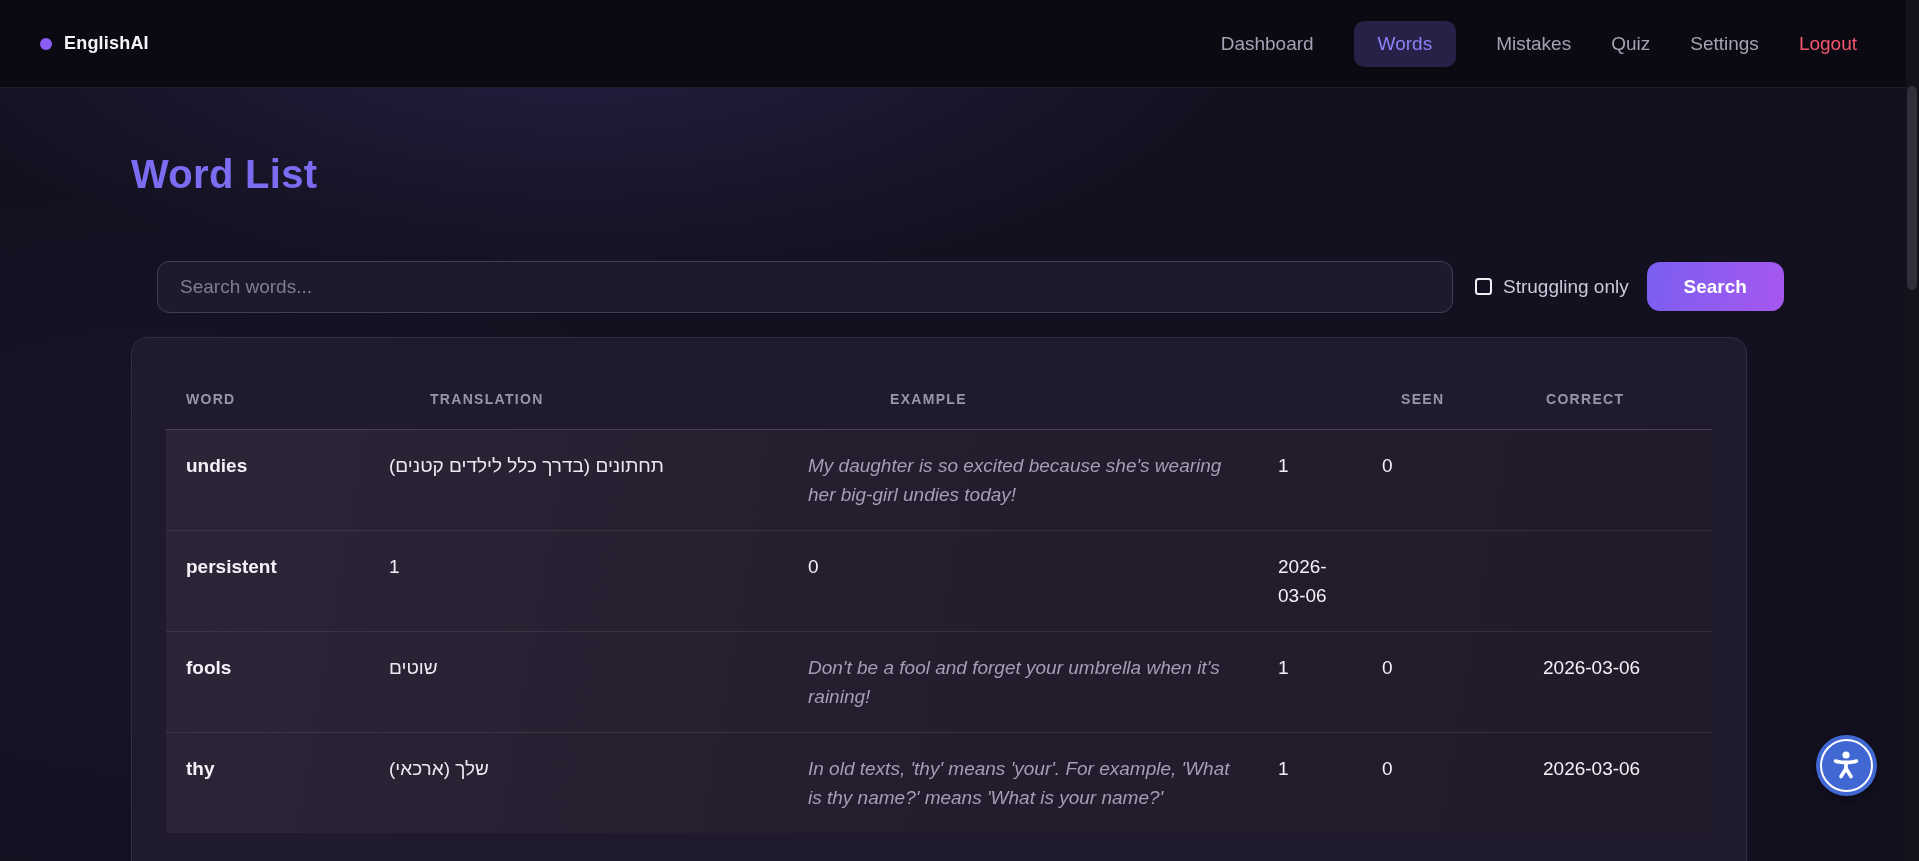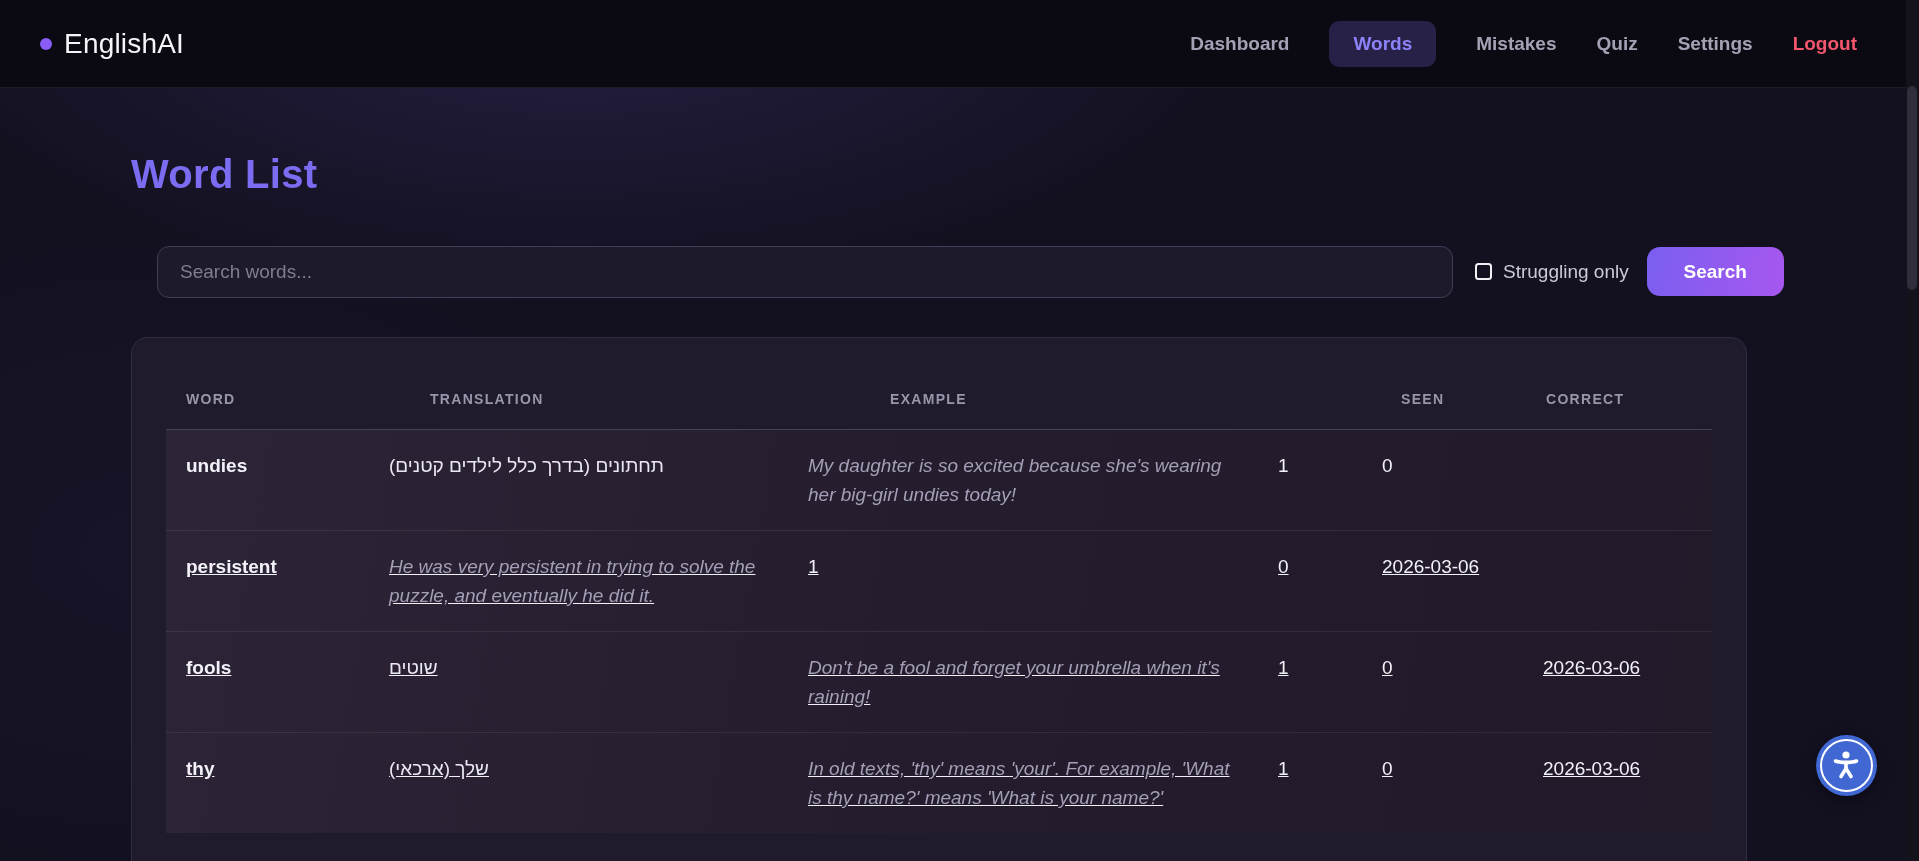--- a/index.html
+++ b/index.html
@@ -10,41 +10,41 @@
   }
 
   
   .topnav {
     height:88px; background:#0b0a12; border-bottom:1px solid #1d1b28;
     display:flex; align-items:center; justify-content:space-between;
     padding:0 62px 0 40px; position:relative; z-index:2;
   }
   .brand { display:flex; align-items:center; gap:12px; }
   .brand-dot { width:12px; height:12px; border-radius:50%; background:#8b5cf6; }
-  .brand-name { font-size:28px; font-weight:normal; color:#f5f4f8; letter-spacing:.2px; }
+  .brand-name { font-size:18px; font-weight:bold; color:#f5f4f8; letter-spacing:.2px; }
   .navlinks { display:flex; align-items:center; gap:40px; }
   .navlink { font-size:19px; color:#a5a1b5; cursor:pointer; background:none; border:none;
-             font-family:inherit; padding:0;font-weight:bold; }
+             font-family:inherit; padding:0; }
   .navlink.active { background:#272147; color:#8d83f8; padding:12px 24px; border-radius:10px; }
   .navlink.logout { color:#f4566e; }
 
   
   .main {
     position:relative; height:773px;
     background:
       radial-gradient(1100px 480px at 30% -12%, rgba(104,84,196,0.22), rgba(0,0,0,0) 62%),
       radial-gradient(900px 600px at 8% 60%, rgba(60,45,110,0.10), rgba(0,0,0,0) 60%),
       #131120;
   }
   .page-title {
     position:absolute; left:131px; top:56px;
     font-size:40px; font-weight:800; color:#7b6cf2; letter-spacing:.3px;margin-top:8px;
   }
   .search-row {
-    position:absolute; left:131px; top:162px; width:1656px; height:43px;
+    position:absolute; left:131px; top:177px; width:1656px; height:43px;
     display:flex; align-items:center;padding-left:26px;
   }
   .search-input {
     width:1296px; height:52px; background:#1c1a2b; border:1px solid #413e57;
     border-radius:12px; color:#e8e6f0; font-size:19px; padding:0 22px;
     font-family:inherit; outline:none;
   }
   .search-input::placeholder { color:#807d92; }
   .struggling { display:flex; align-items:center; gap:11px; margin-left:22px; cursor:pointer; }
   .struggling input {
@@ -70,21 +70,21 @@
   }
   .th {
     font-size:14px; font-weight:bold; letter-spacing:1.3px; color:#9995aa;
     text-transform:uppercase; padding:0 20px; white-space:nowrap;
   }
   .tbody { background:linear-gradient(100deg,#2d2437 0%,#251d2e 50%,#221a29 100%); }
   .trow {
     display:grid; grid-template-columns:203px 419px 470px 104px 161px 1fr;
     padding:21px 0;
   }
-  .trow + .trow { border-top:1px solid rgba(255,255,255,0.08);text-decoration:underline; }
+  .trow + .trow { border-top:1px solid rgba(255,255,255,0.08); }
   .td { padding:0 20px; font-size:19px; line-height:29px; }
   .td.word { font-weight:bold; color:#f3f1f8; }
   .td.translation { color:#eae8f2; }
   .td.example { color:#a39fb6; font-style:italic; }
   .td.num, .td.date { color:#f3f1f8; }
 
   
   .scrollbar-track {
     position:fixed; right:0; top:0; width:13px; height:861px; background:#14131b; z-index:5;
   }
@@ -149,21 +149,20 @@
       <div class="trow">
         <div class="td word">undies</div>
         <div class="td translation">תחתונים (בדרך כלל לילדים קטנים)</div>
         <div class="td example">My daughter is so excited because she's wearing her big-girl undies today!</div>
         <div class="td num">1</div>
         <div class="td num">0</div>
       </div>
 
       <div class="trow">
         <div class="td word">persistent</div>
-        <div class="td example">He was very persistent in trying to solve the puzzle, and eventually he did it.</div>
         <div class="td num">1</div>
         <div class="td num">0</div>
         <div class="td date">2026-03-06</div>
       </div>
 
       <div class="trow">
         <div class="td word">fools</div>
         <div class="td translation">שוטים</div>
         <div class="td example">Don't be a fool and forget your umbrella when it's raining!</div>
         <div class="td num">1</div>

